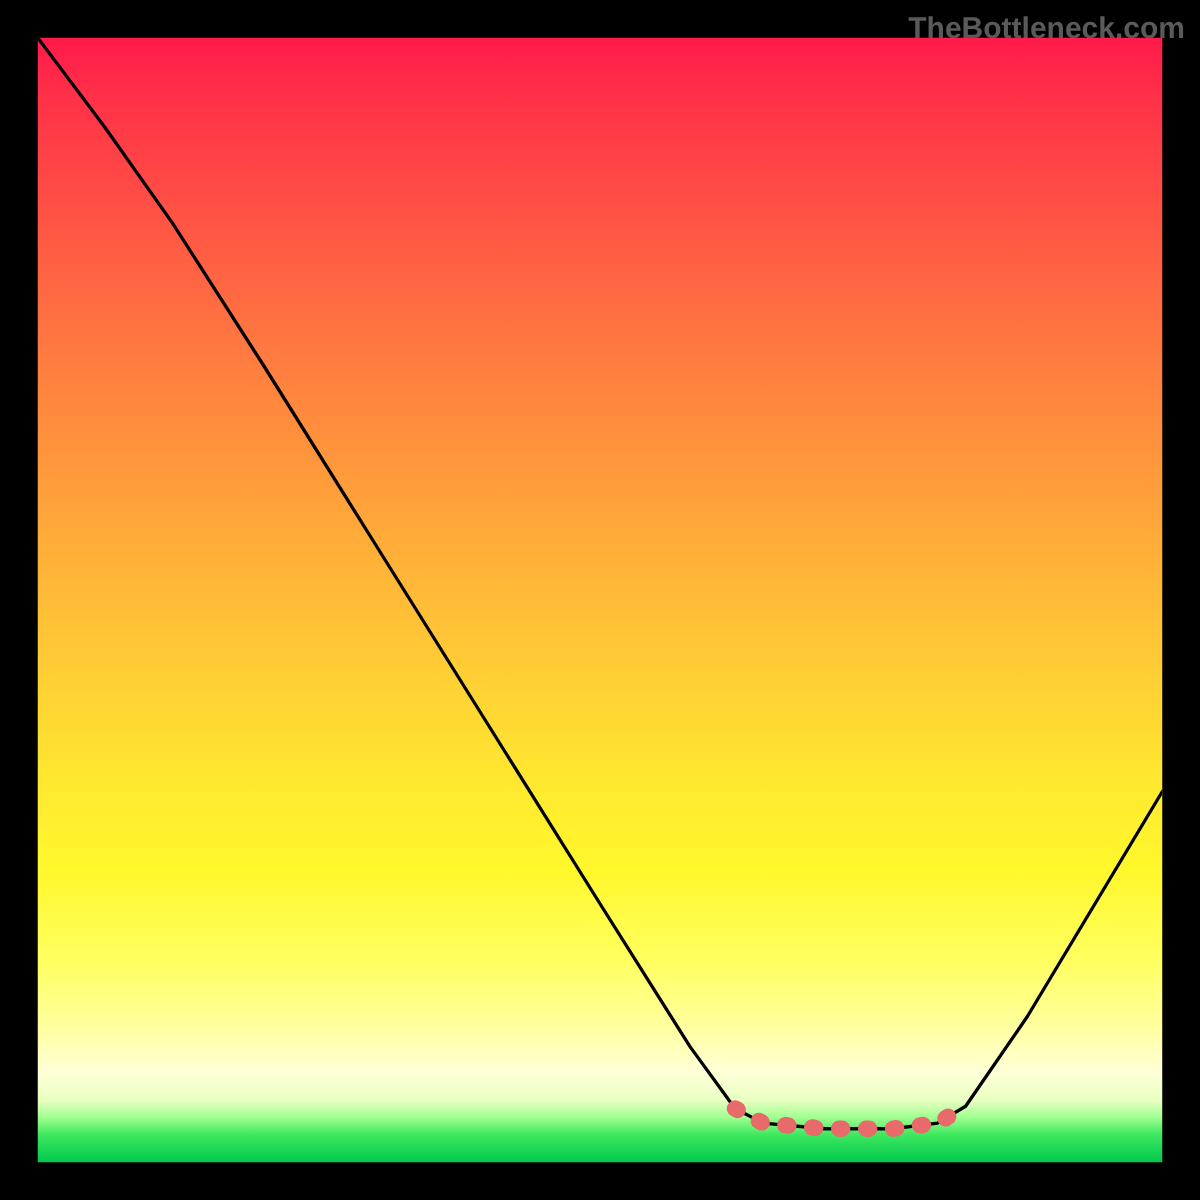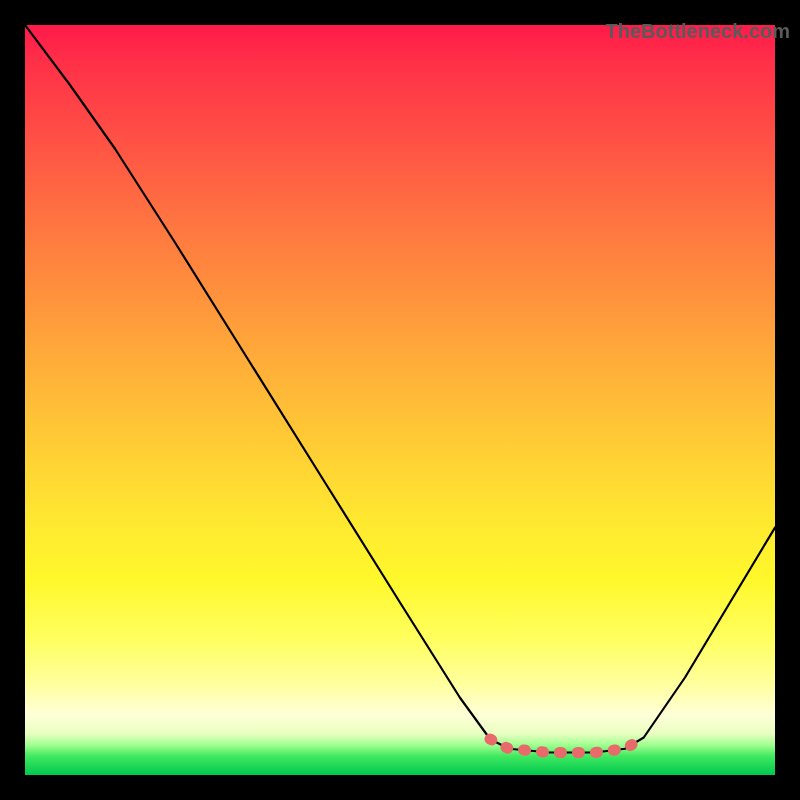--- a/index.html
+++ b/index.html
@@ -6,21 +6,21 @@
     margin: 0;
     padding: 0;
     background: #000;
     width: 800px;
     height: 800px;
     position: relative;
     font-family: Arial, sans-serif;
   }
   .watermark {
     position: absolute;
-    top: 20px;
+    top: 8px;
     right: 10px;
     color: #5a5a5a;
     font-size: 20px;
     font-weight: bold;
     z-index: 10;
   }
   .plot-area {
     position: absolute;
     left: 25px;
     top: 25px;

